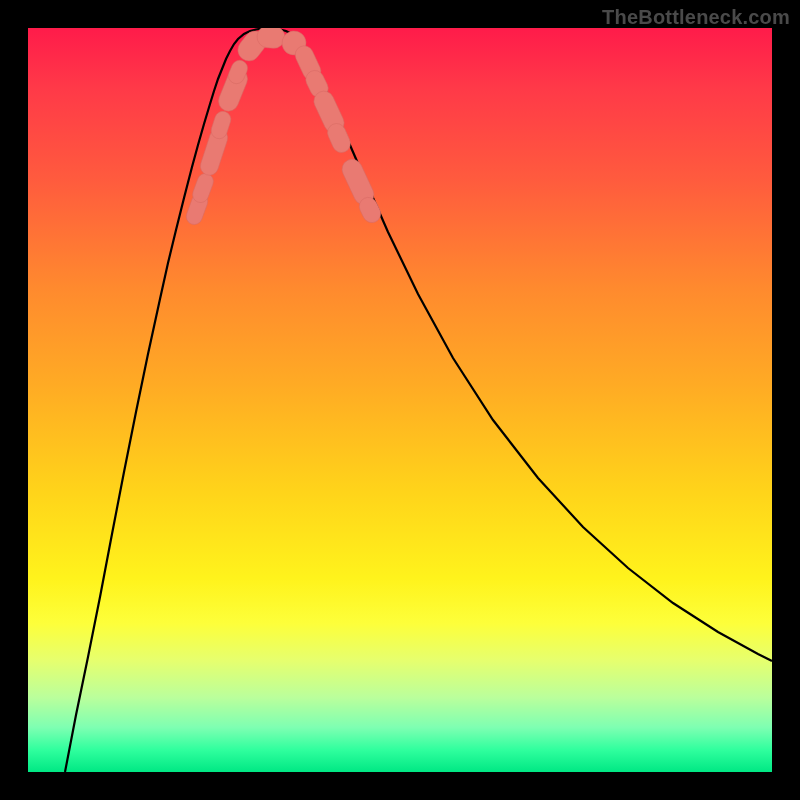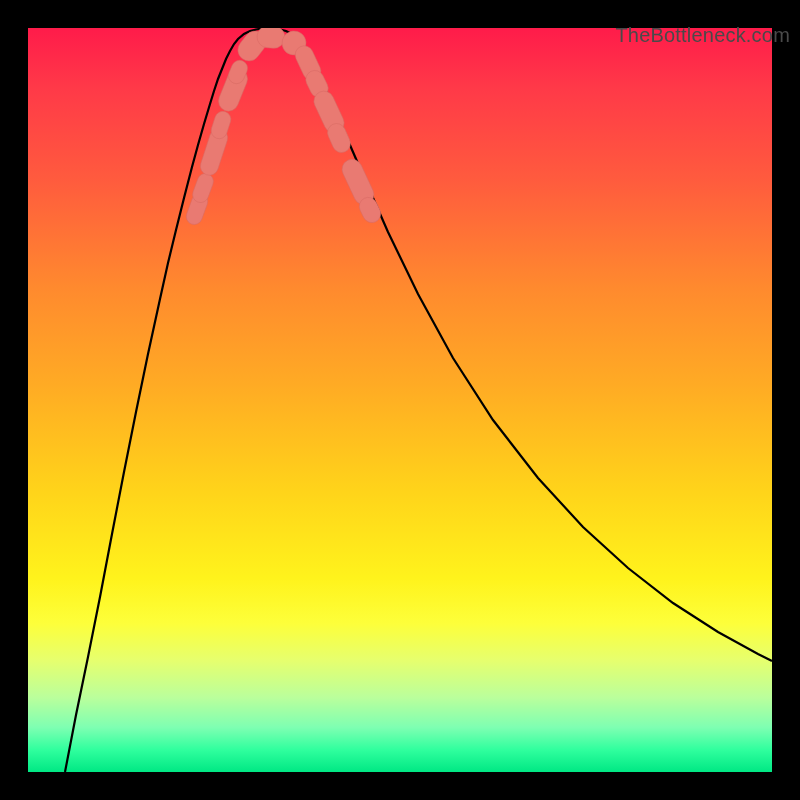--- a/index.html
+++ b/index.html
@@ -41,23 +41,22 @@
   .curve-layer, .marker-layer {
     position: absolute;
     inset: 0;
   }
   .watermark {
     position: absolute;
     top: 6px;
     right: 10px;
     color: #4a4a4a;
     font-size: 20px;
-    font-weight: 400;
+    font-weight: 700;
     letter-spacing: 0.2px;
-    margin-top: 18px;
   }
 </style>
 </head>
 <body>
 
 <div class="frame">
   <div class="gradient"></div>
   <svg class="curve-layer" viewBox="0 0 744 744" preserveAspectRatio="none">
     <path id="curve-path" fill="none" stroke="#000000" stroke-width="2.2" d="M37.00 744.00 L48.00 687.00 L60.00 629.00 L72.00 569.00 L84.00 506.00 L96.00 444.00 L108.00 384.00 L120.00 326.00 L132.00 271.00 L140.00 235.00 L148.00 202.00 L156.00 170.00 L164.00 139.00 L170.00 117.00 L176.00 96.00 L182.00 76.00 L186.00 63.00 L190.00 51.00 L194.00 41.00 L198.00 31.00 L202.00 23.00 L206.00 16.00 L210.00 11.00 L210.00 11.00 L216.00 6.00 L222.00 3.00 L228.00 1.50 L234.00 0.50 L240.00 0.00 L246.00 0.50 L252.00 1.50 L258.00 3.00 L264.00 6.00 L270.00 11.00 L270.00 11.00 L278.00 23.00 L288.00 41.00 L300.00 67.00 L315.00 101.00 L335.00 147.00 L360.00 204.00 L390.00 266.00 L425.00 330.00 L465.00 392.00 L510.00 450.00 L555.00 499.00 L600.00 540.00 L645.00 575.00 L690.00 604.00 L730.00 626.00 L744.00 633.00"></path>
   </svg>

